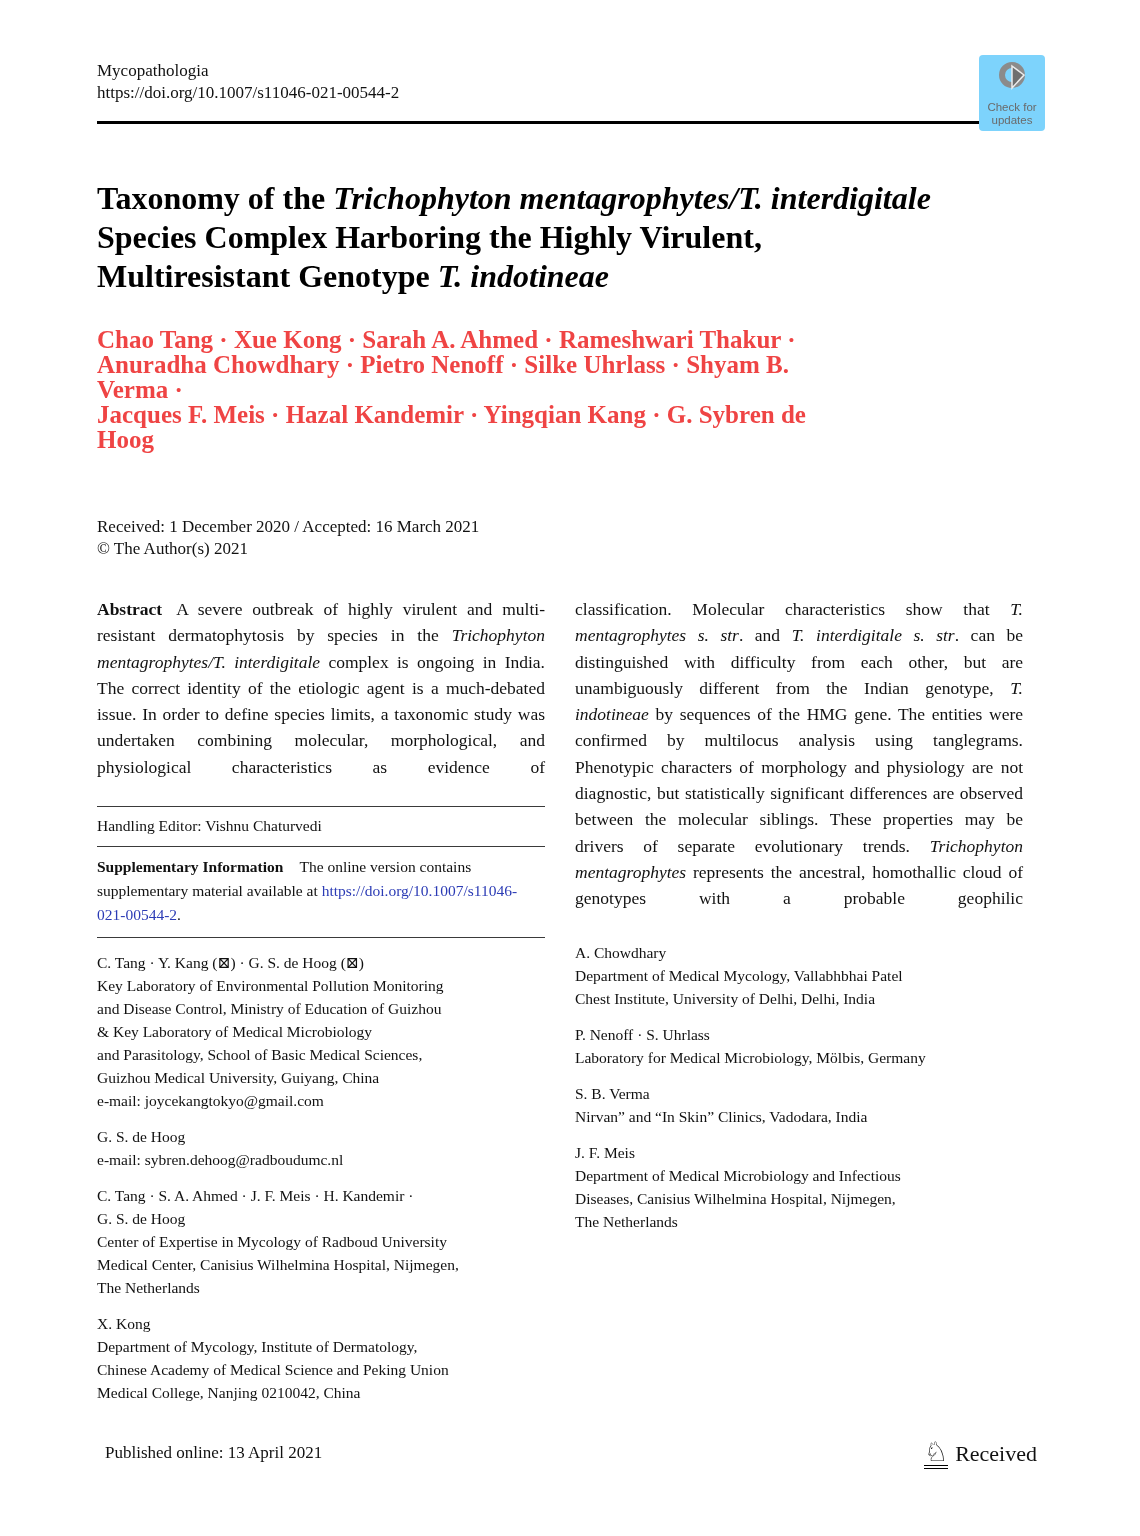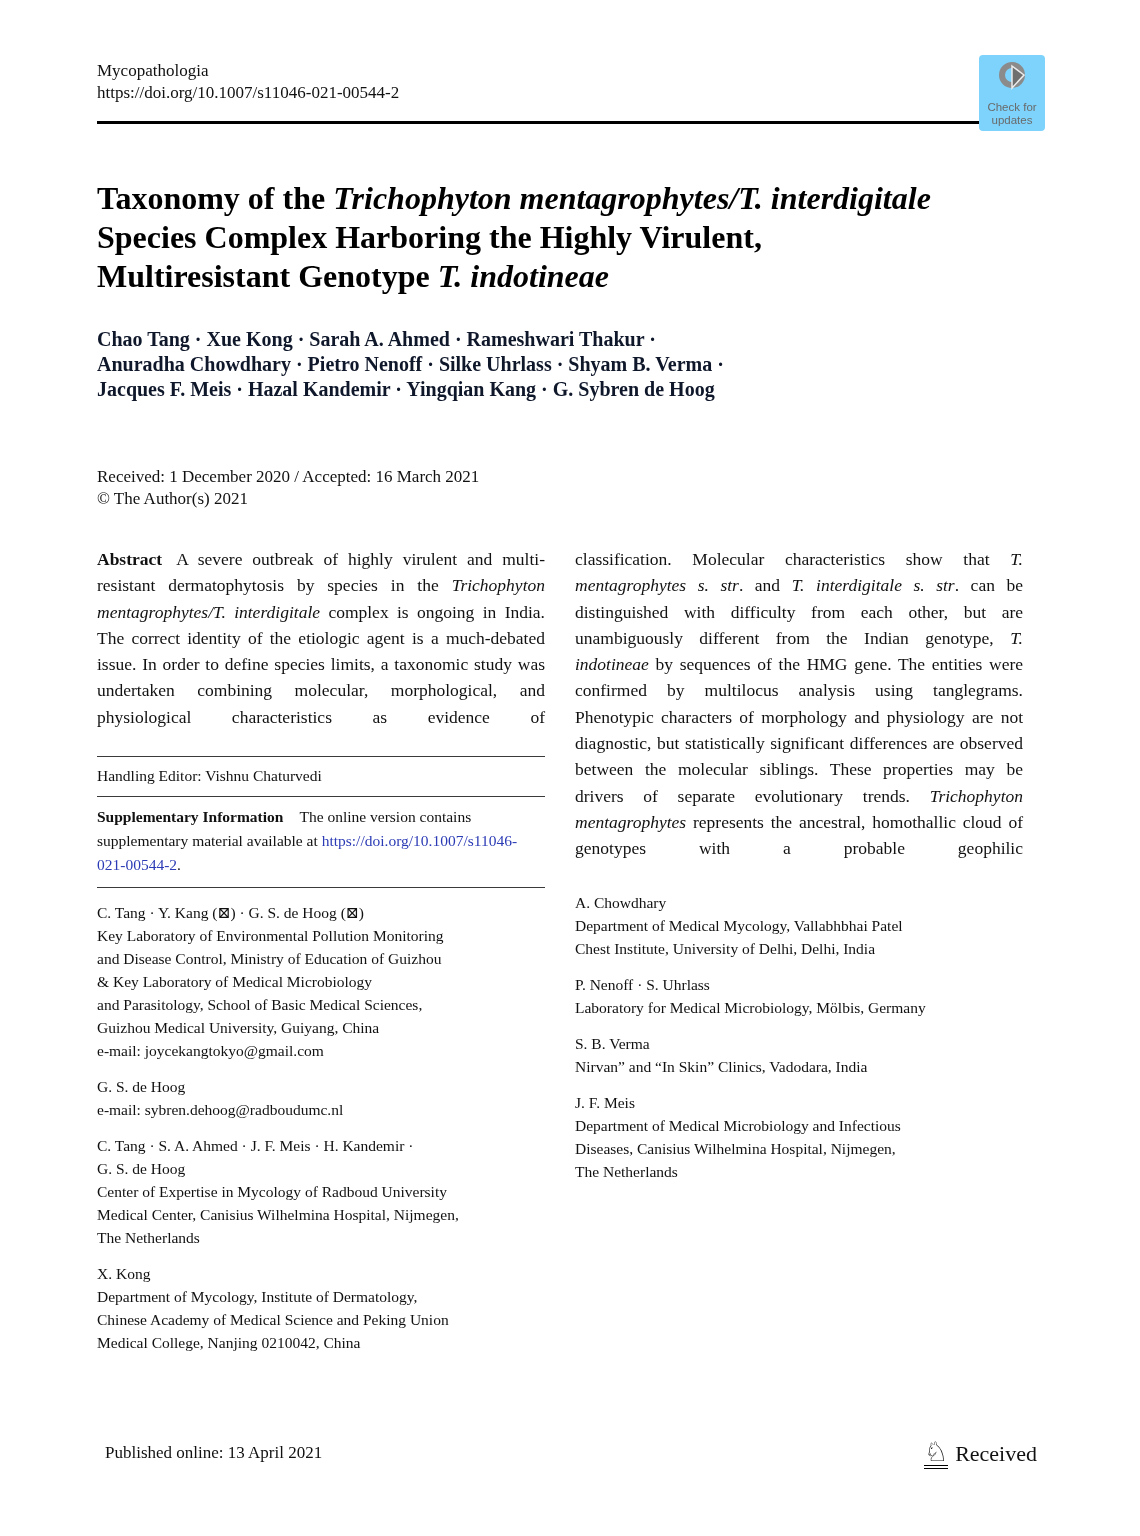--- a/index.html
+++ b/index.html
@@ -31,22 +31,22 @@
     font-family:"Liberation Sans","DejaVu Sans",sans-serif;
     font-size:11.5px;line-height:13px;color:#6a6a6a;text-align:center;
     white-space:pre-line;margin-top:1px;
   }
   .paper-title{
     margin-top:55px;max-width:845px;
     font-size:32px;line-height:39px;font-weight:bold;color:#000;
   }
   .paper-title .it{font-style:italic;}
   .authors{
-    margin-top:31px;font-size:20px;line-height:25px;font-weight:bold;
-    white-space:pre-line;max-width:720px;color:#0f172a;
+    margin-top:31px;font-size:25px;line-height:25px;font-weight:bold;
+    white-space:pre-line;max-width:720px;color:#ef4444;
   }
   .meta-block{margin-top:64px;font-size:17px;line-height:22px;}
   .columns{display:flex;gap:30px;margin-top:36px;}
   .col{width:448px;box-sizing:border-box;}
   .para{
     font-size:17.5px;line-height:26.3px;text-align:justify;text-align-last:justify;
     color:#111;
   }
   .para .it{font-style:italic;}
   .para .bd{font-weight:bold;padding-right:14px;}

